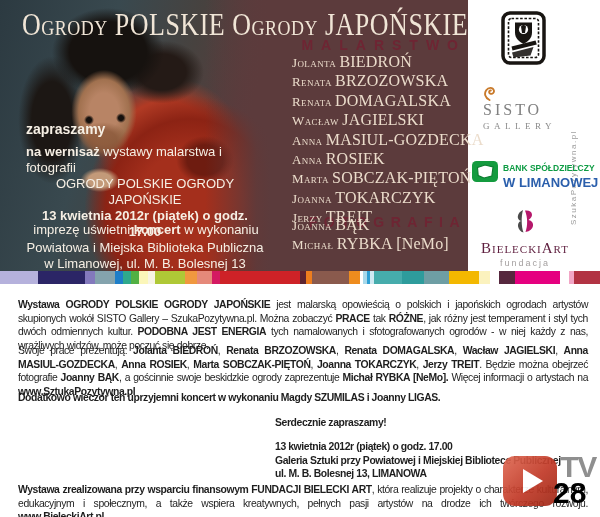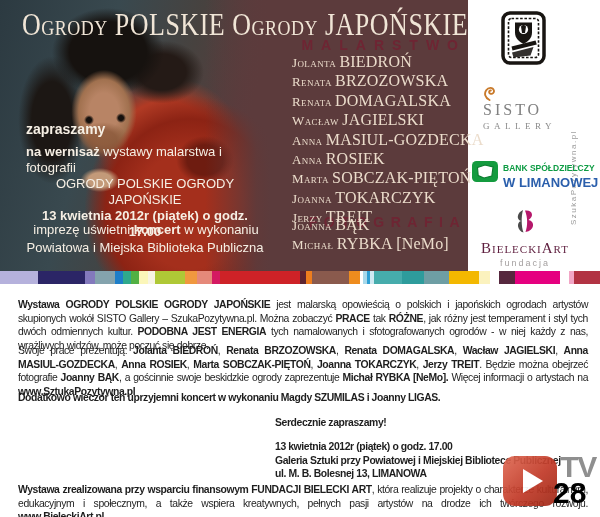--- a/index.html
+++ b/index.html
@@ -115,20 +115,21 @@
       <li><span class="giv">Joanna</span> <span class="sur">BĄK</span></li>
       <li><span class="giv">Michał</span> <span class="sur">RYBKA [NeMo]</span></li>
     </ul>
 
     <div class="invite">
       <div class="l1"><span class="b">zapraszamy</span></div>
       <div class="l2"><span class="b">na wernisaż </span><span>wystawy malarstwa i fotografii</span></div>
       <div><span>OGRODY POLSKIE OGRODY JAPOŃSKIE</span></div>
       <div><span class="b">13 kwietnia 2012r (piątek) o godz. 17.00</span></div>
       <div><span>Powiatowa i Miejska Biblioteka Publiczna</span></div>
+      <div><span>w Limanowej, ul. M. B. Bolesnej 13</span></div>
     </div>
 
     <div class="concert">
       <div><span>imprezę uświetni </span><span class="b">koncert</span><span> w wykonaniu</span></div>
     </div>
   </div>
 
   <div class="stripe">
       <div class="seg" style="background: rgb(181, 177, 220); width: 38px;"></div>
       <div class="seg" style="background: rgb(43, 37, 102); width: 47px;"></div>

